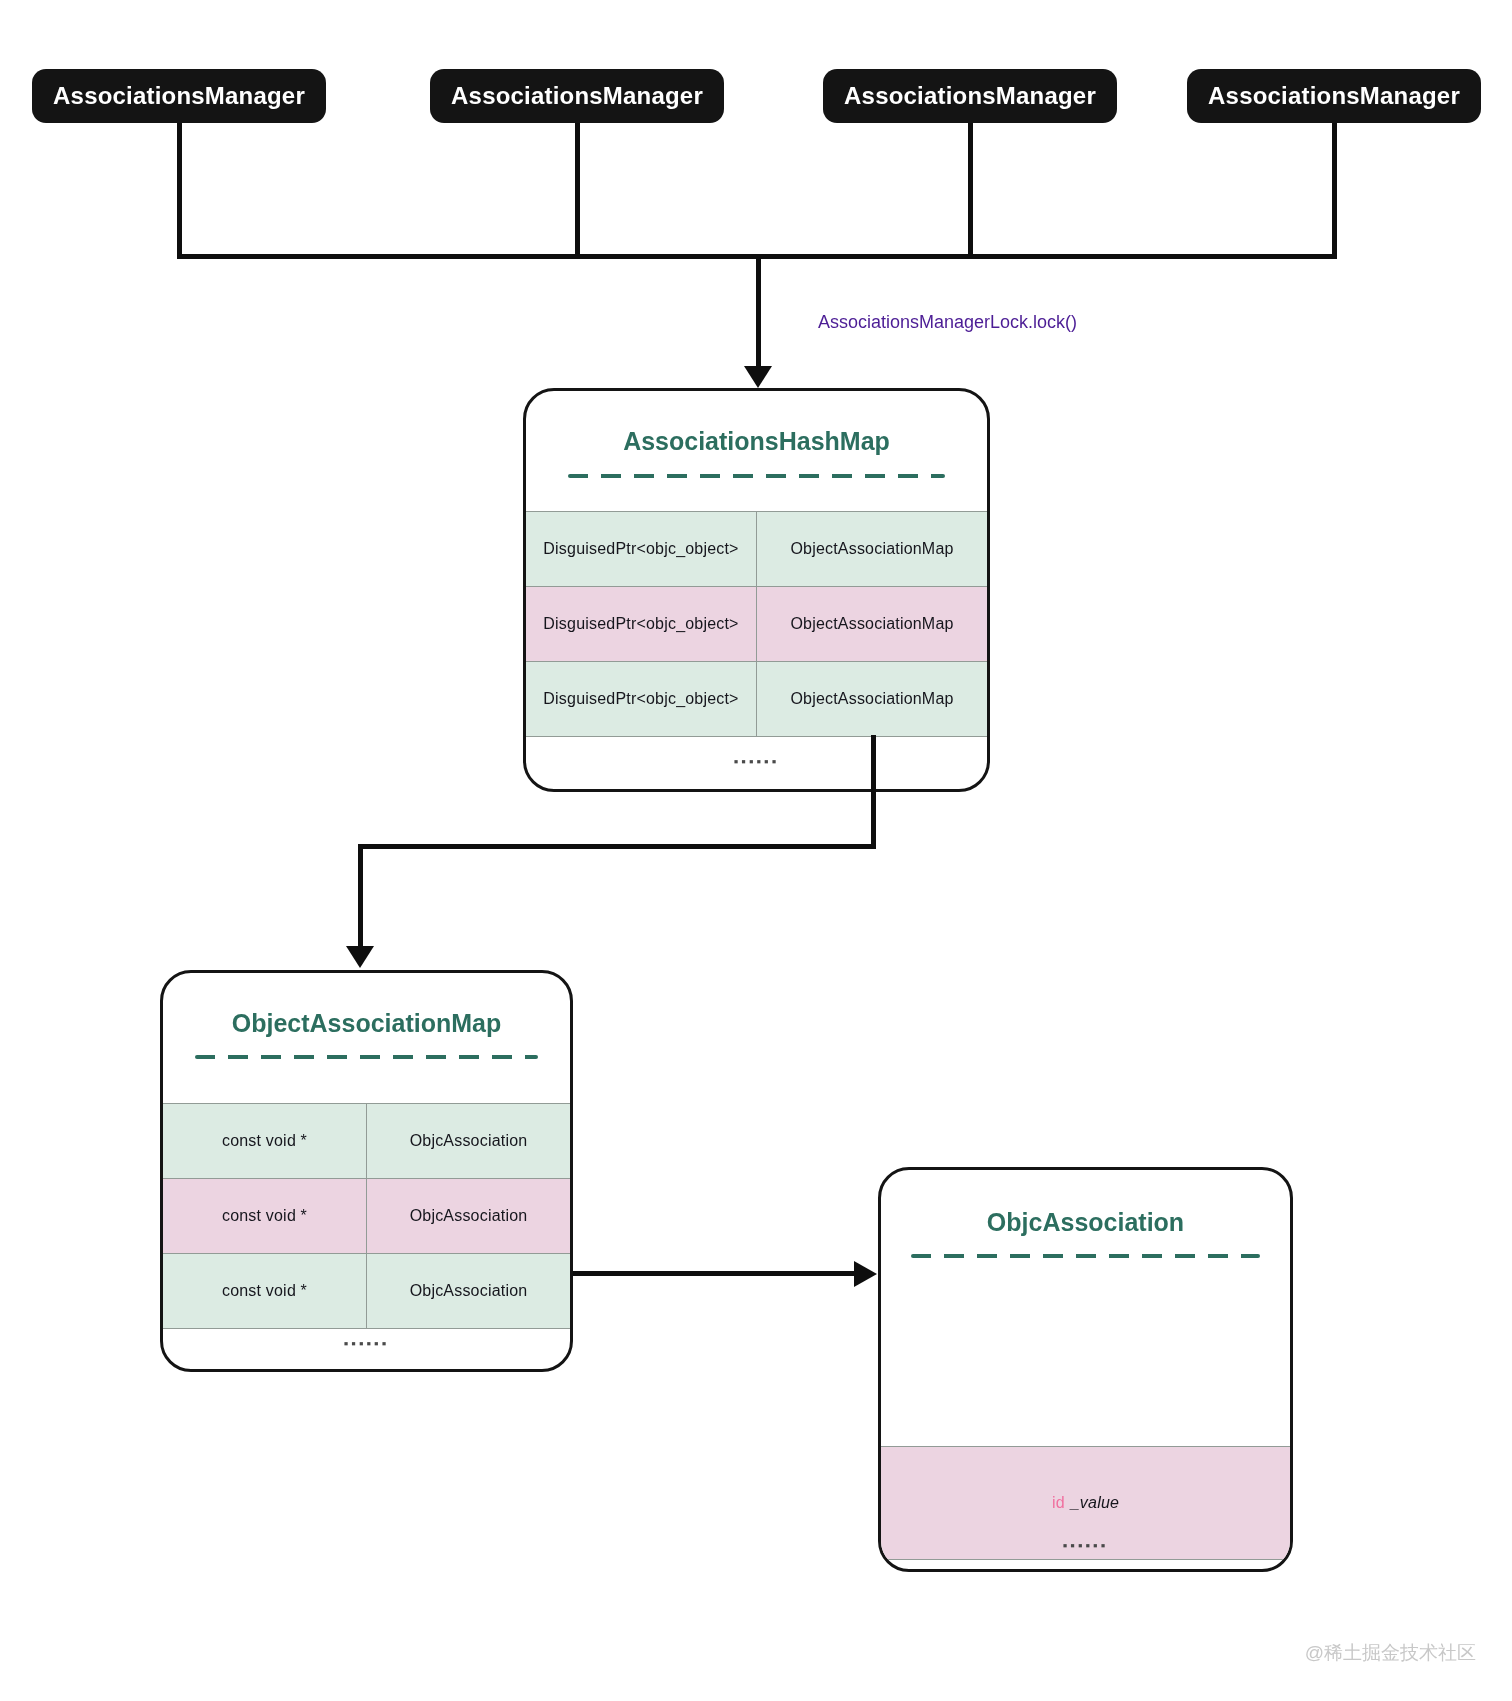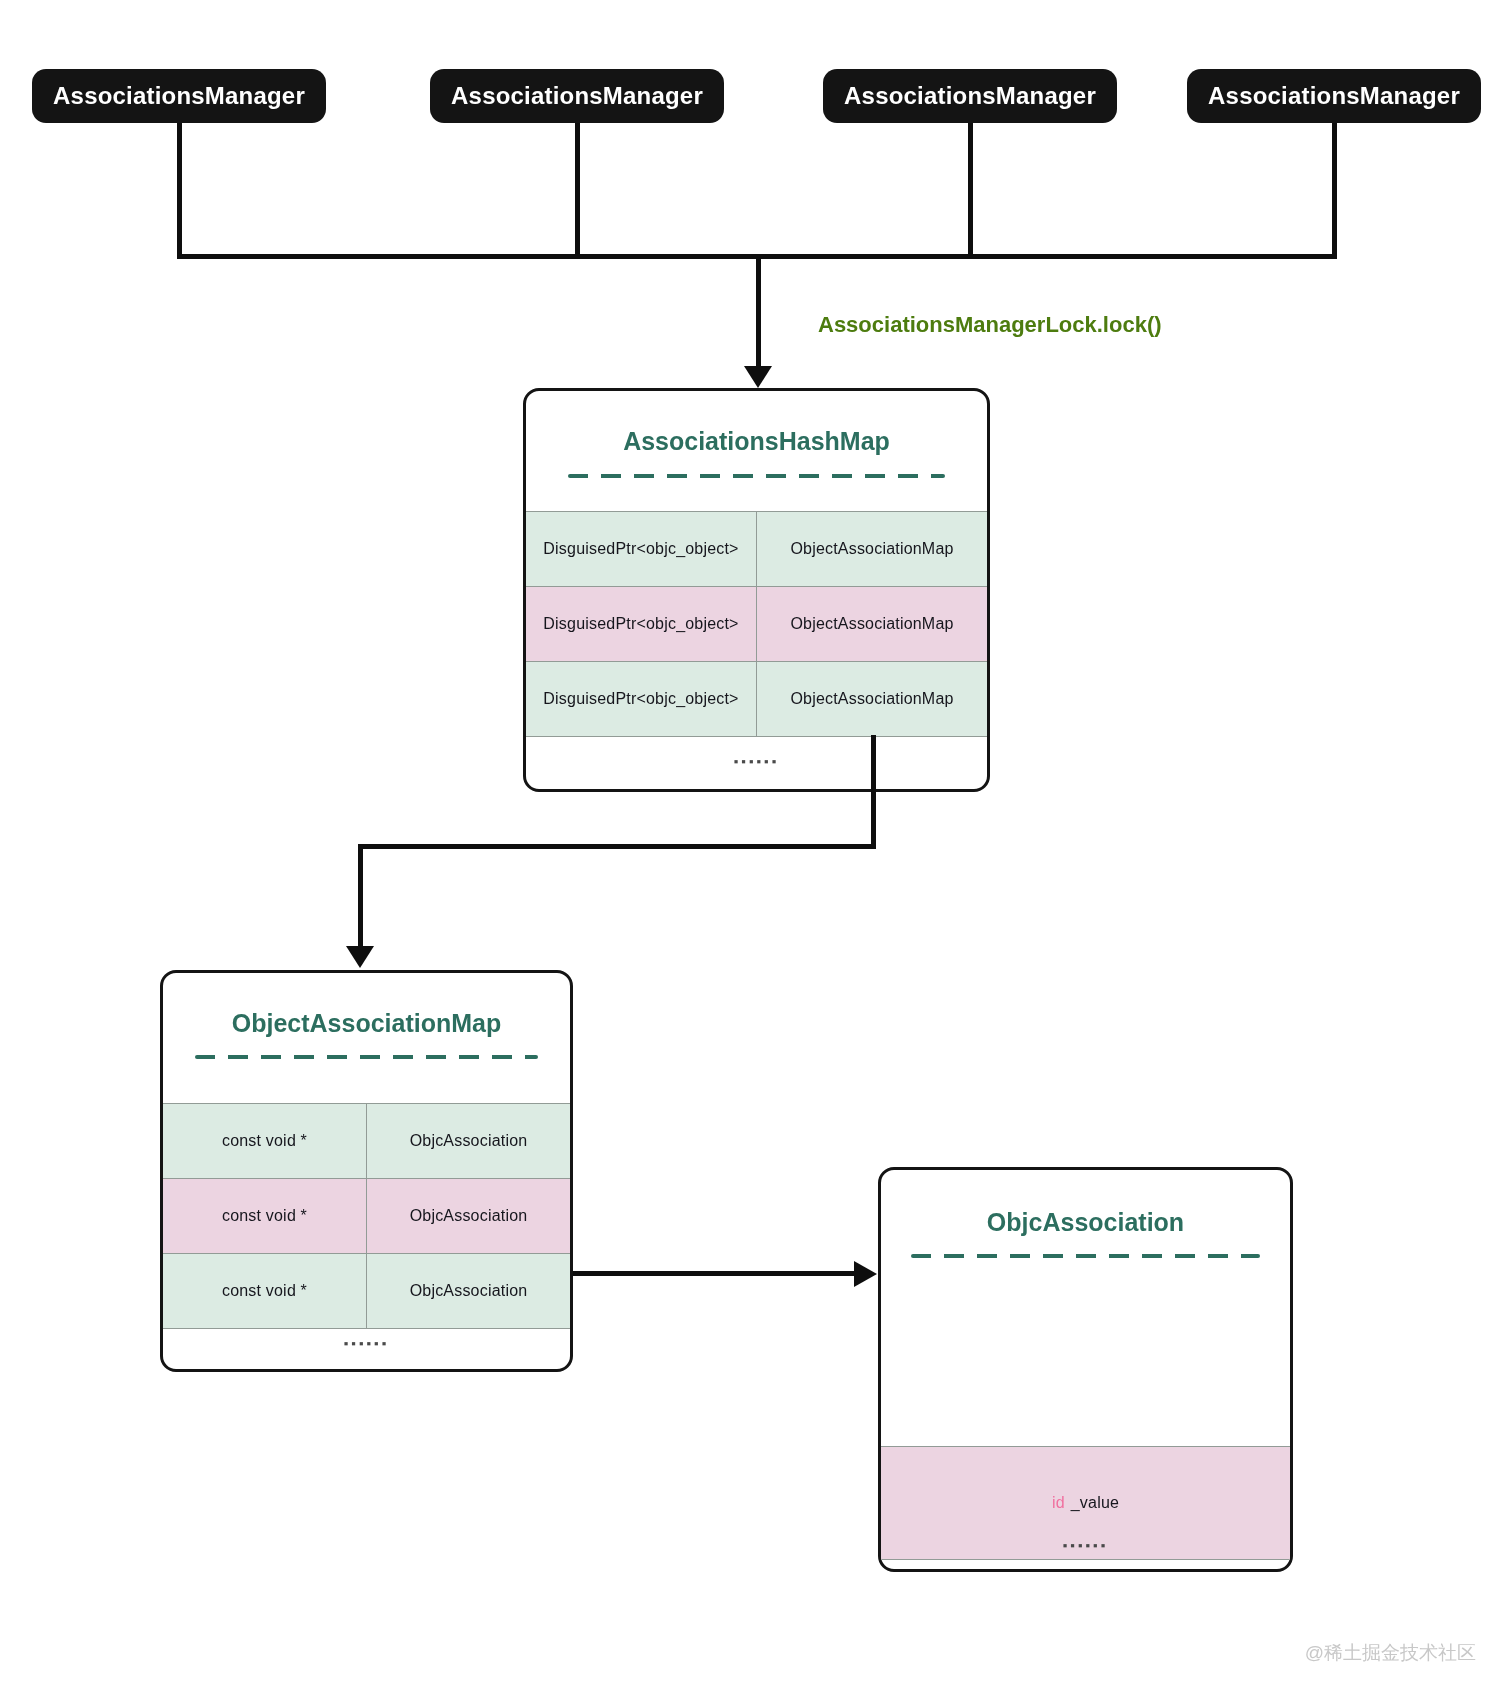--- a/index.html
+++ b/index.html
@@ -19,26 +19,26 @@
   
   .vline { position:absolute; width:5px; background:#0e0e0e; }
   .hline { position:absolute; height:5px; background:#0e0e0e; }
   .arrow-down { position:absolute; width:0; height:0;
     border-left:14px solid transparent; border-right:14px solid transparent;
     border-top:22px solid #0e0e0e; }
   .arrow-right { position:absolute; width:0; height:0;
     border-top:13px solid transparent; border-bottom:13px solid transparent;
     border-left:23px solid #0e0e0e; }
 
-  .lock-label { position:absolute; left:818px; top:312px; font-size:22px; color:#4d7c0f;font-weight:bold; }
+  .lock-label { position:absolute; left:818px; top:312px; font-size:18px; color:#4c1d95; }
 
   
   .card {
     position:absolute; background:#ffffff; border:3px solid #141414;
-    border-radius:16px; box-sizing:border-box; overflow:hidden;
+    border-radius:31px; box-sizing:border-box; overflow:hidden;
   }
   .card-title {
     position:absolute; left:0; right:0; text-align:center;
     font-size:25px; font-weight:700; color:#2c6e5f;
   }
   .dash {
     position:absolute; height:4px; border-radius:2px;
     background:repeating-linear-gradient(90deg,#2c6e5f 0 20px, transparent 20px 33px);
   }
 
@@ -144,20 +144,20 @@
 
   <div class="hline" style="left:573px;top:1271px;width:283px;"></div>
   <div class="arrow-right" style="left:854px;top:1261px;"></div>
 
   <div class="card" style="left:878px;top:1167px;width:415px;height:405px;">
     <div class="card-title" style="top:38px;">ObjcAssociation</div>
     <div class="dash" style="left:30px;right:30px;top:84px;"></div>
     <div class="frow row-pink last" style="top:232px;height:114px;margin-top:44px;">
       <span style="color: rgb(240, 112, 159);">id</span>
       <span class="gap"></span>
-      <span style="color: rgb(22, 22, 29);">_value</span>
+      <span style="color: rgb(22, 22, 29); font-style: italic;">_value</span>
     </div>
     <div class="dots" style="bottom:16px;">▪▪▪▪▪▪</div>
   </div>
 
   <div class="watermark">@稀土掘金技术社区</div>
 
 </div>
 
 </body></html>

